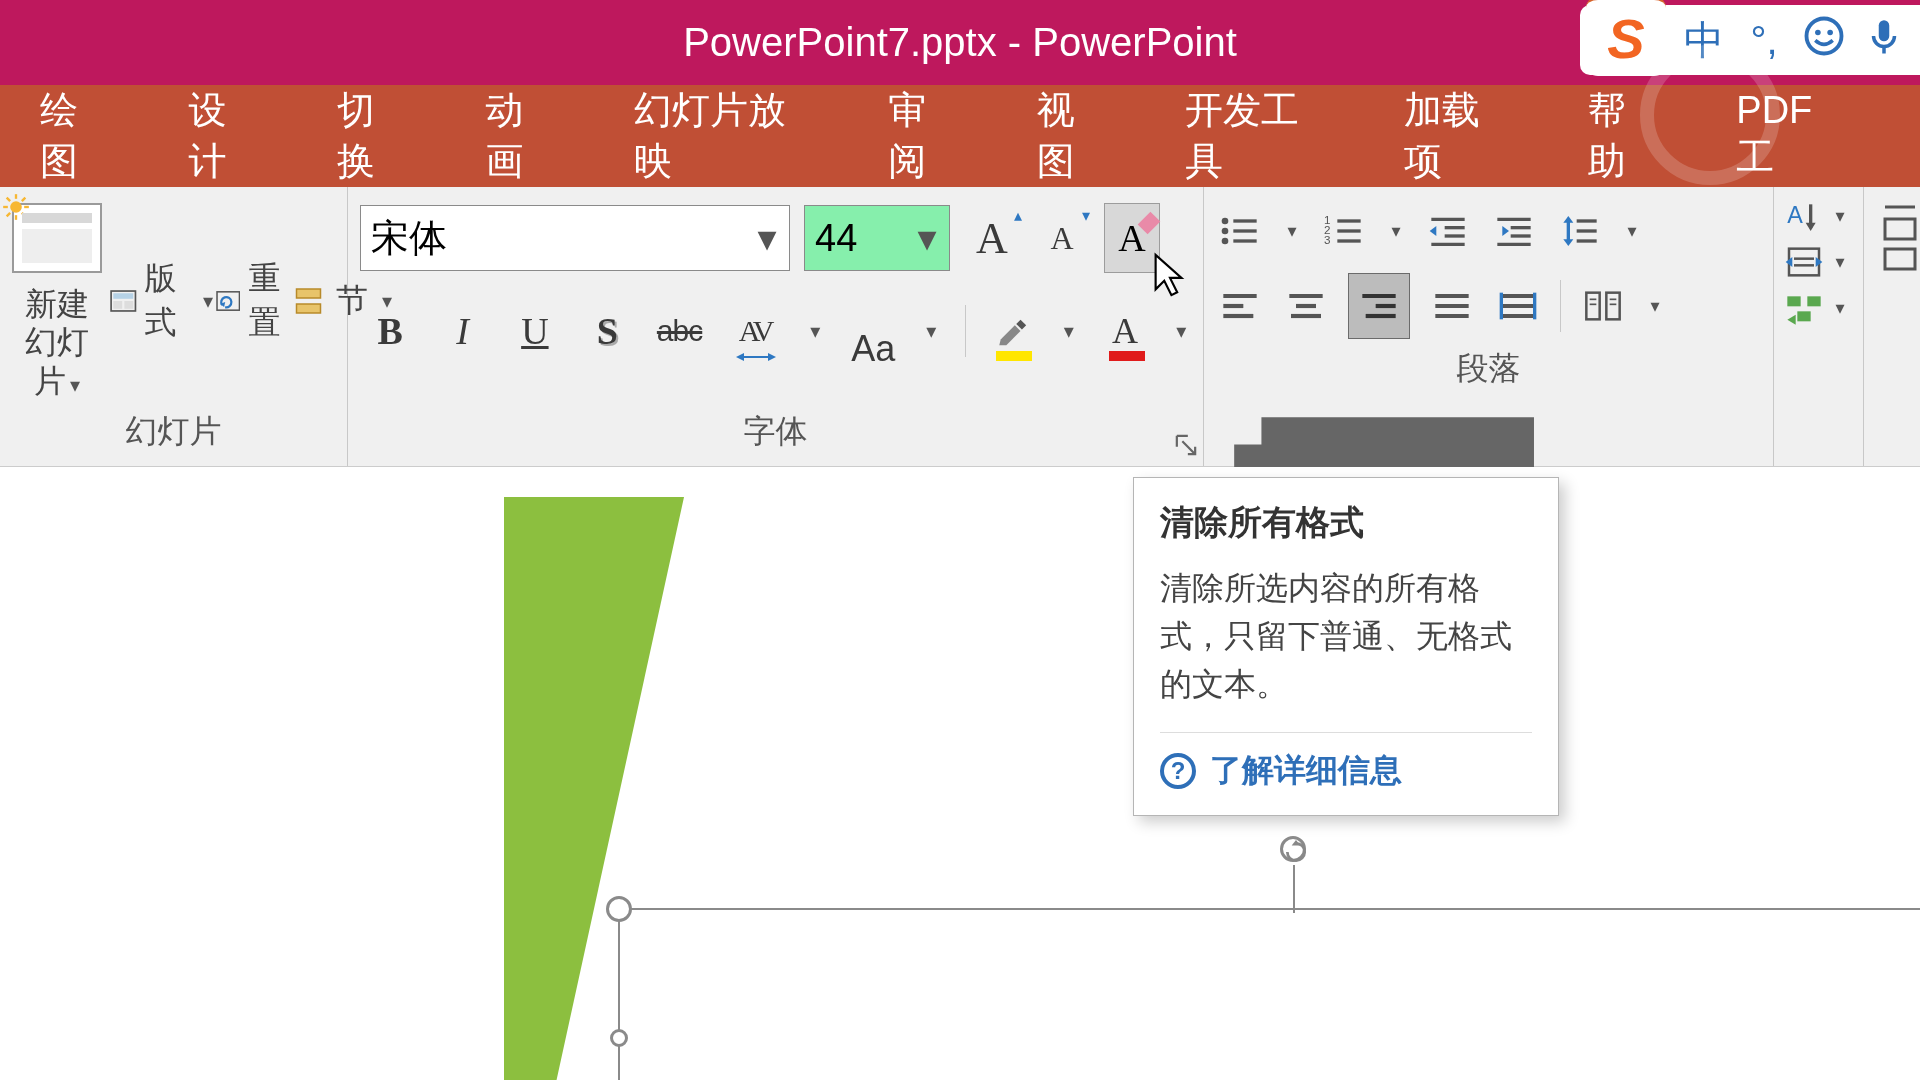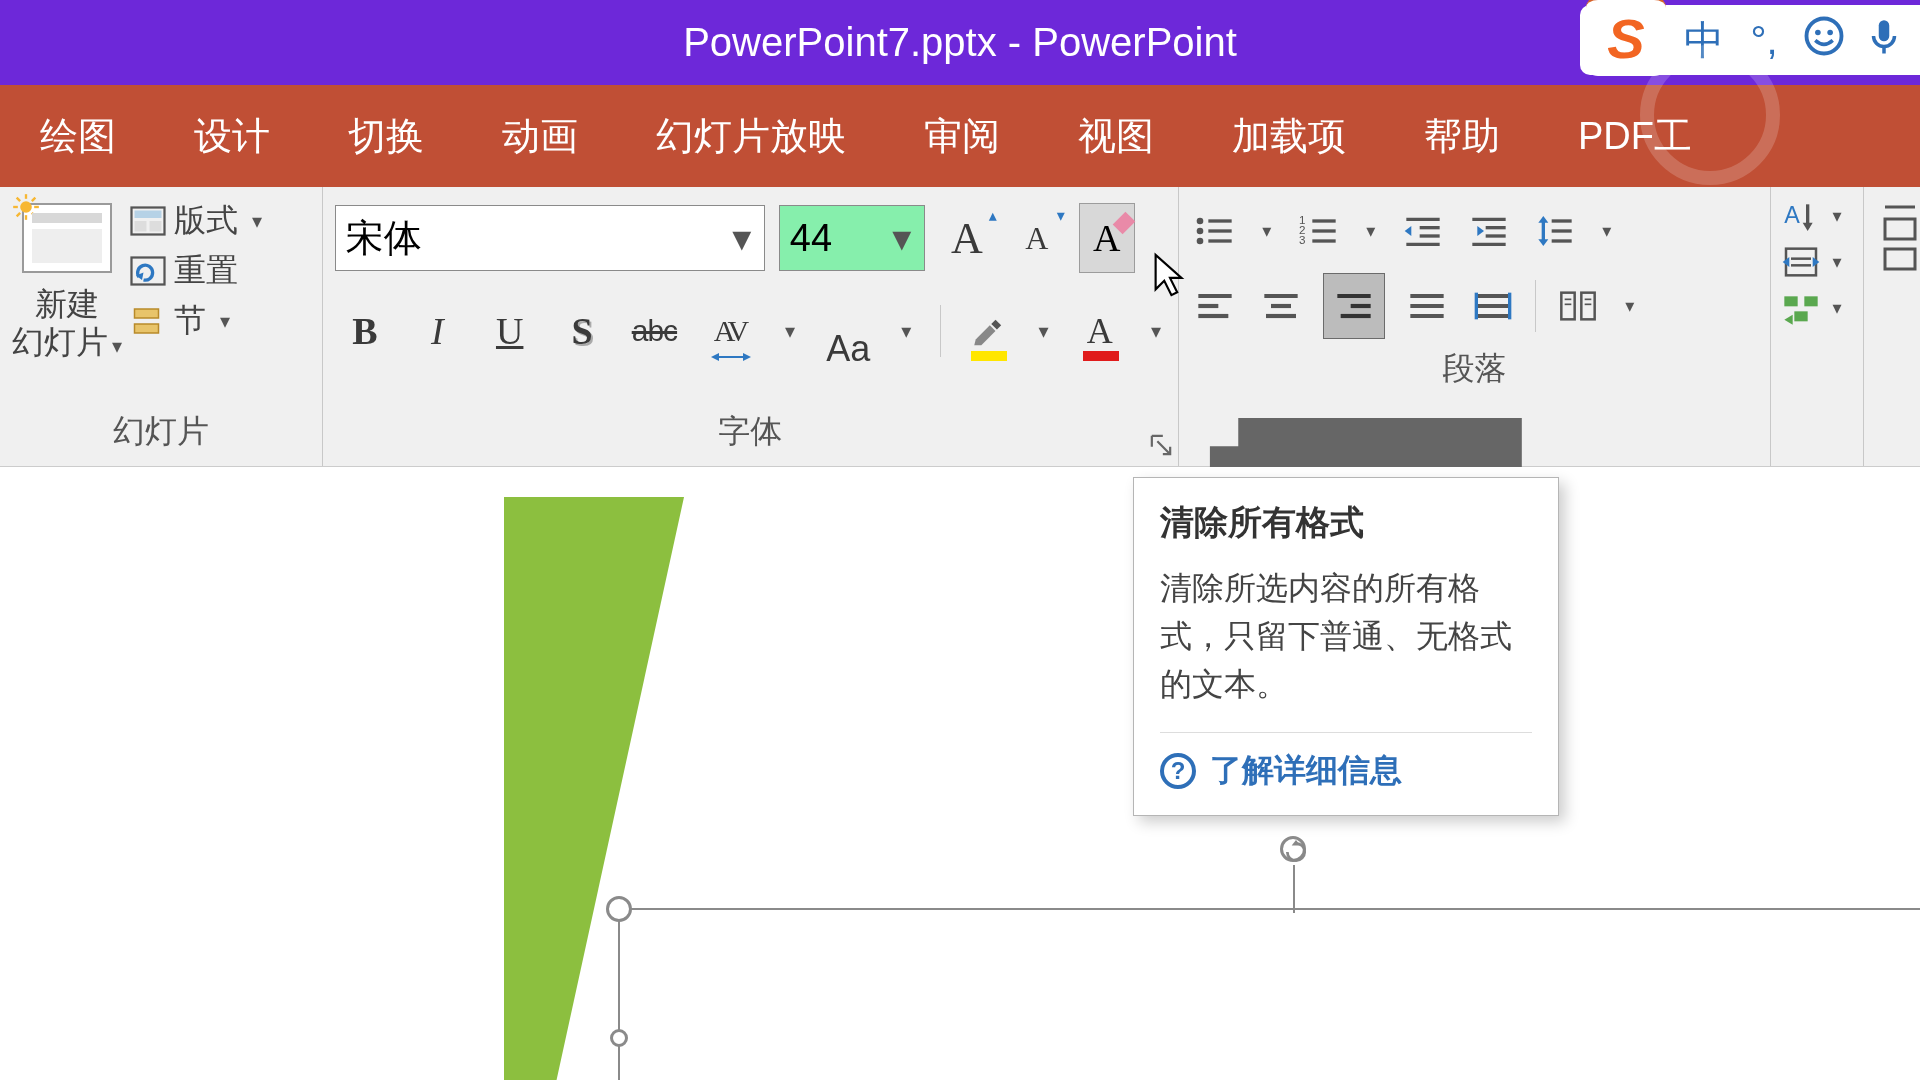--- a/index.html
+++ b/index.html
@@ -1,20 +1,20 @@
 <!DOCTYPE html>
 <html><head>
 <meta charset="utf-8">
 <style>
 * { margin: 0; padding: 0; box-sizing: border-box; font-family: "Microsoft YaHei", "SimSun", sans-serif; }
 body { width: 1920px; height: 1080px; background: #fff; overflow: hidden; position: relative; }
 
 .titlebar {
   height: 85px;
-  background: #6d28d9;
+  background: #be185d;
   display: flex;
   align-items: center;
   justify-content: center;
   position: relative;
 }
 .title-text { color: #fff; font-size: 40px; font-weight: 400; }
 .ime-bar {
   position: absolute; right: 0; top: 5px; height: 70px;
   display: flex; align-items: center;
   background: #fff;
@@ -62,21 +62,21 @@
   position: absolute; right: 6px; bottom: 10px; width: 22px; height: 22px;
 }
 .dialog-launcher svg { width:100%; height:100%; }
 
 .slides-group { width: 348px; }
 .slides-left { display:flex; flex-direction:column; align-items:center; justify-content:flex-start; padding-top:6px;}
 .newslide-icon { width:90px; height:70px; border:2px solid #9a9a9a; background:#fff; position:relative; }
 .newslide-sun { position:absolute; left:-12px; top:-12px; width:28px; height:28px; }
 .newslide-label { font-size: 32px; color:#444; text-align:center; margin-top:12px; line-height:1.2;}
 .newslide-dd { font-size:20px; color:#555; margin-left:4px;}
-.slides-right { display:flex; flex-direction:column; gap:6px; padding-top:2px;}
+.slides-right { display:flex; flex-direction:row; padding-top:2px;}
 .srow { display:flex; align-items:center; gap:8px; font-size:32px; color:#444; }
 .srow svg { width:36px; height:30px; }
 
 .font-group { width: 856px; gap: 24px; }
 .font-rows { display:flex; flex-direction:column; gap:14px; width:100%; padding-top:6px;}
 .font-row { display:flex; align-items:center; gap:14px; }
 .font-name-box {
   width:430px; height:66px; border:1px solid #8a8a8a; background:#fff;
   display:flex; align-items:center; justify-content:space-between; padding:0 10px;
   font-size: 38px;
@@ -180,20 +180,21 @@
 </div>
 
 <div class="tabstrip">
   <span class="tab">绘图</span>
   <span class="tab">设计</span>
   <span class="tab">切换</span>
   <span class="tab">动画</span>
   <span class="tab">幻灯片放映</span>
   <span class="tab">审阅</span>
   <span class="tab">视图</span>
+  <span class="tab">开发工具</span>
   <span class="tab">加载项</span>
   <span class="tab">帮助</span>
   <span class="tab">PDF工</span>
   <div class="tell-me-circle"></div>
 </div>
 
 <div class="ribbon">
 
   <div class="group slides-group">
     <div class="group-body">

